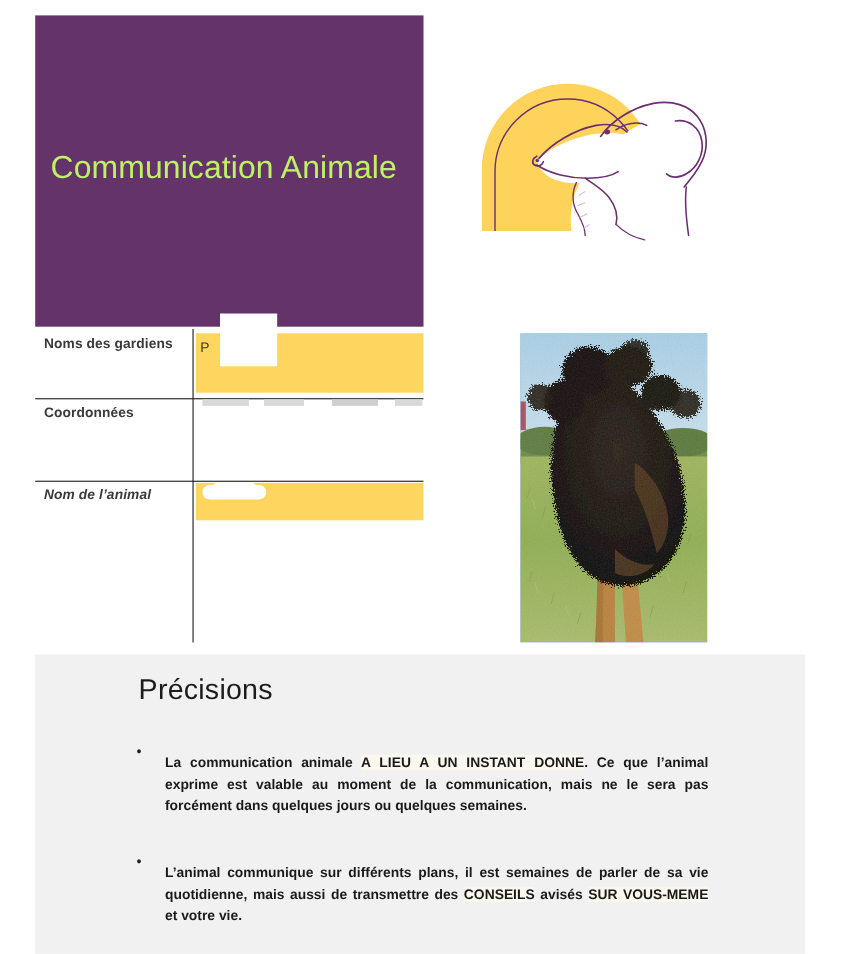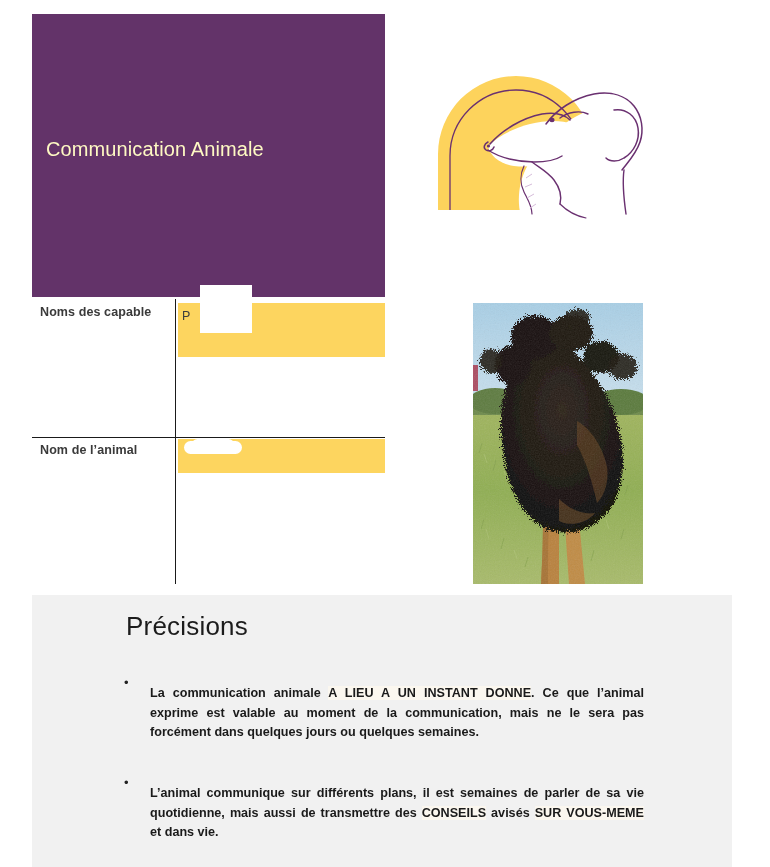--- a/index.html
+++ b/index.html
@@ -23,22 +23,22 @@
     top: 14px;
     width: 353px;
     height: 283px;
     background: #633369;
   }
   #title-text {
     position: absolute;
     left: 14px;
     top: 124px;
     width: 340px;
-    color: #fef9c3;
-    font-size: 20px;
+    color: #bef264;
+    font-size: 29px;
     font-weight: 400;
     letter-spacing: 0.1px;
     line-height: 1.1;
     white-space: nowrap;
   }
 
   
   #logo-wrap {
     position: absolute;
     left: 428px;
@@ -227,25 +227,30 @@
 </div>
 
 <div id="info-table">
 
   <div id="tbl-divider"></div>
 
   <div class="tbl-row" style="top:0px;height:63px;">
     <div class="redact-yellow" style="left:146px;top:4px;width:207px;height:54px;"></div>
     <div class="redact-white" style="left:168px;top:-14px;width:52px;height:48px;"></div>
     <div id="visible-initial">P</div>
-    <div class="tbl-label">Noms des capable</div>
-  </div>
-
-
-  <div class="tbl-row" style="top:138px;height:38px;">
+    <div class="tbl-label">Noms des gardiens</div>
+  </div>
+
+  <div class="tbl-row" style="top:63px;height:75px;">
+    <div class="row-border-top" style="top:0px;"></div>
+    <div class="ghost-text" style="left:152px;top:1px;width:200px;height:6px;background:linear-gradient(to right,#d9d9d9 0 42px,transparent 42px 56px,#d9d9d9 56px 92px,transparent 92px 118px,#cfcfcf 118px 160px,transparent 160px 175px,#d9d9d9 175px 200px);"></div>
+    <div class="tbl-label">Coordonnées</div>
+  </div>
+
+  <div class="tbl-row" style="top:138px;height:38px;font-style:italic;">
     <div class="row-border-top" style="top:0px;"></div>
     <div class="redact-yellow" style="left:146px;top:2px;width:207px;height:34px;"></div>
     <div class="redact-white" style="left:152px;top:4px;width:58px;height:13px;border-radius:9px;"></div>
     <div class="redact-white" style="left:160px;top:2px;width:42px;height:11px;border-radius:7px;"></div>
     <div class="tbl-label">Nom de l’animal</div>
   </div>
 
 </div>
 
 <div id="dog-photo">
@@ -335,16 +340,16 @@
   <div class="bullet-item" style="top:79px;">
     <span class="bullet-dot">•</span>
     <div class="bullet-text">
       <span>La communication animale </span><span class="hl">A LIEU A UN INSTANT DONNE</span><span>. Ce que l’animal exprime est valable au moment de la communication, mais ne le sera pas forcément dans quelques jours ou quelques semaines.</span>
     </div>
   </div>
 
   <div class="bullet-item" style="top:179px;">
     <span class="bullet-dot">•</span>
     <div class="bullet-text">
-      <span>L’animal communique sur différents plans, il est semaines de parler de sa vie quotidienne, mais aussi de transmettre des </span><span class="hl">CONSEILS</span><span> avisés </span><span class="hl">SUR VOUS-MEME</span><span> et dans vie.</span>
+      <span>L’animal communique sur différents plans, il est semaines de parler de sa vie quotidienne, mais aussi de transmettre des </span><span class="hl">CONSEILS</span><span> avisés </span><span class="hl">SUR VOUS-MEME</span><span> et votre vie.</span>
     </div>
   </div>
 </div>
 
 </body></html>

